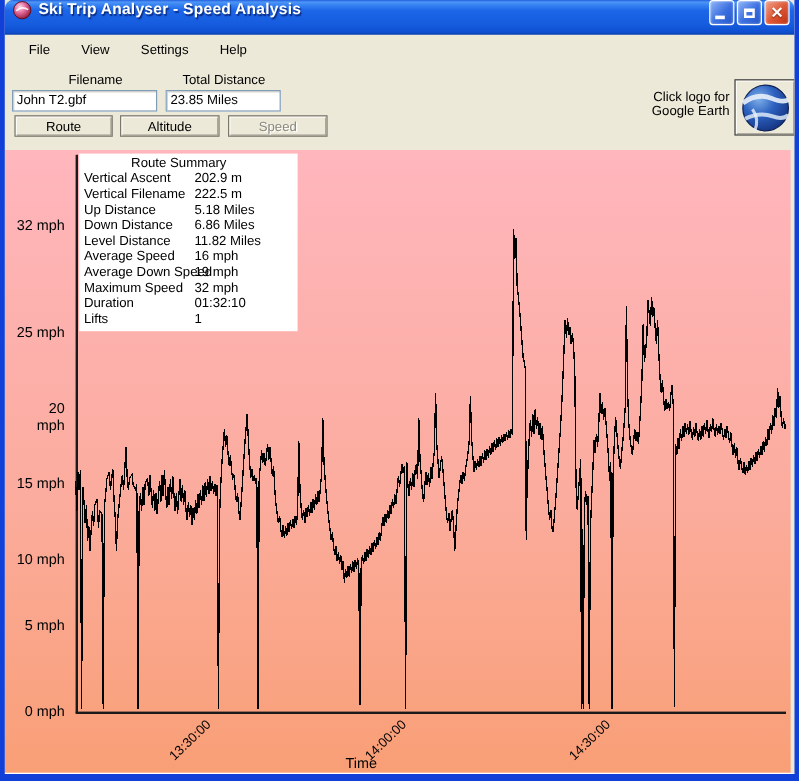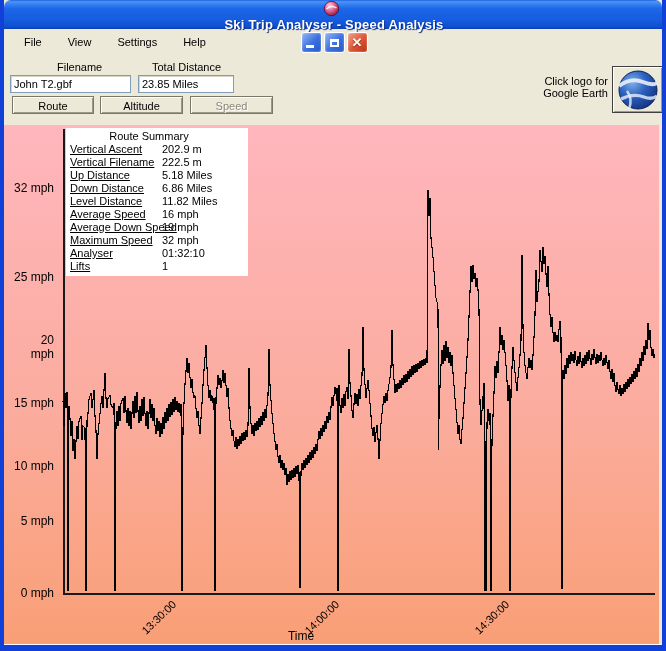--- a/index.html
+++ b/index.html
@@ -7,21 +7,21 @@
   .window{
     position:relative;width:666px;height:651px;
     font-family:"Liberation Sans",sans-serif;font-size:11px;color:#000;
     border-left:4px solid #1140D8;border-right:4px solid #1140D8;border-bottom:6px solid #1140D8;
     background:#ECE9D8;overflow:hidden;
   }
   
   .titlebar{
     position:relative;height:29px;
     background:linear-gradient(180deg,#2160e0 0%,#4e96f5 6%,#3b87f3 12%,#1d66e8 30%,#155cdf 70%,#0f4fd0 92%,#0a3fb0 100%);
-    border-radius:7px 7px 0 0;display:flex;align-items:center;padding:0 4px 0 6px;flex-direction:column;
+    border-radius:7px 7px 0 0;display:flex;padding:0 4px 0 6px;
   }
   .app-icon{width:17px;height:17px;margin-right:5px;flex:0 0 auto;}
   .title-text{
     color:#fff;font-weight:bold;font-size:13px;letter-spacing:.2px;
     text-shadow:1px 1px 1px #0a2a80;white-space:nowrap;flex:1;
   }
   .win-controls{display:flex;gap:2px;}
   .win-btn{
     width:21px;height:21px;border-radius:3px;border:1px solid #fff;
     display:flex;align-items:center;justify-content:center;position:relative;
@@ -77,21 +77,21 @@
     transform:rotate(-44deg);transform-origin:100% 0;white-space:nowrap;
   }
   .xlabel{position:absolute;left:257px;top:504px;width:80px;text-align:center;font-size:12px;}
   
   .summary{
     position:absolute;left:62px;top:3px;width:182px;background:#fff;
     padding:2px 20px 3px 4px;line-height:13px;font-size:11px;
   }
   .summary-title{text-align:center;}
   .srow{display:flex;}
-  .srow .sl{width:92px;flex:0 0 auto;white-space:nowrap;text-decoration:underline;}
+  .srow .sl{width:92px;flex:0 0 auto;white-space:nowrap;}
   .srow .sv{white-space:nowrap;}
 </style>
 </head>
 <body>
 
 <div class="window">
 
   <div class="titlebar">
     <svg class="app-icon" viewBox="0 0 17 17">
       <defs>
@@ -205,21 +205,21 @@
           </div>
           <div class="srow">
             <div class="sl">Average Down Speed</div>
             <div class="sv">19 mph</div>
           </div>
           <div class="srow">
             <div class="sl">Maximum Speed</div>
             <div class="sv">32 mph</div>
           </div>
           <div class="srow">
-            <div class="sl">Analyser</div>
+            <div class="sl">Duration</div>
             <div class="sv">01:32:10</div>
           </div>
           <div class="srow">
             <div class="sl">Lifts</div>
             <div class="sv">1</div>
           </div>
         </div>
     </div>
   </div>
 </div>

